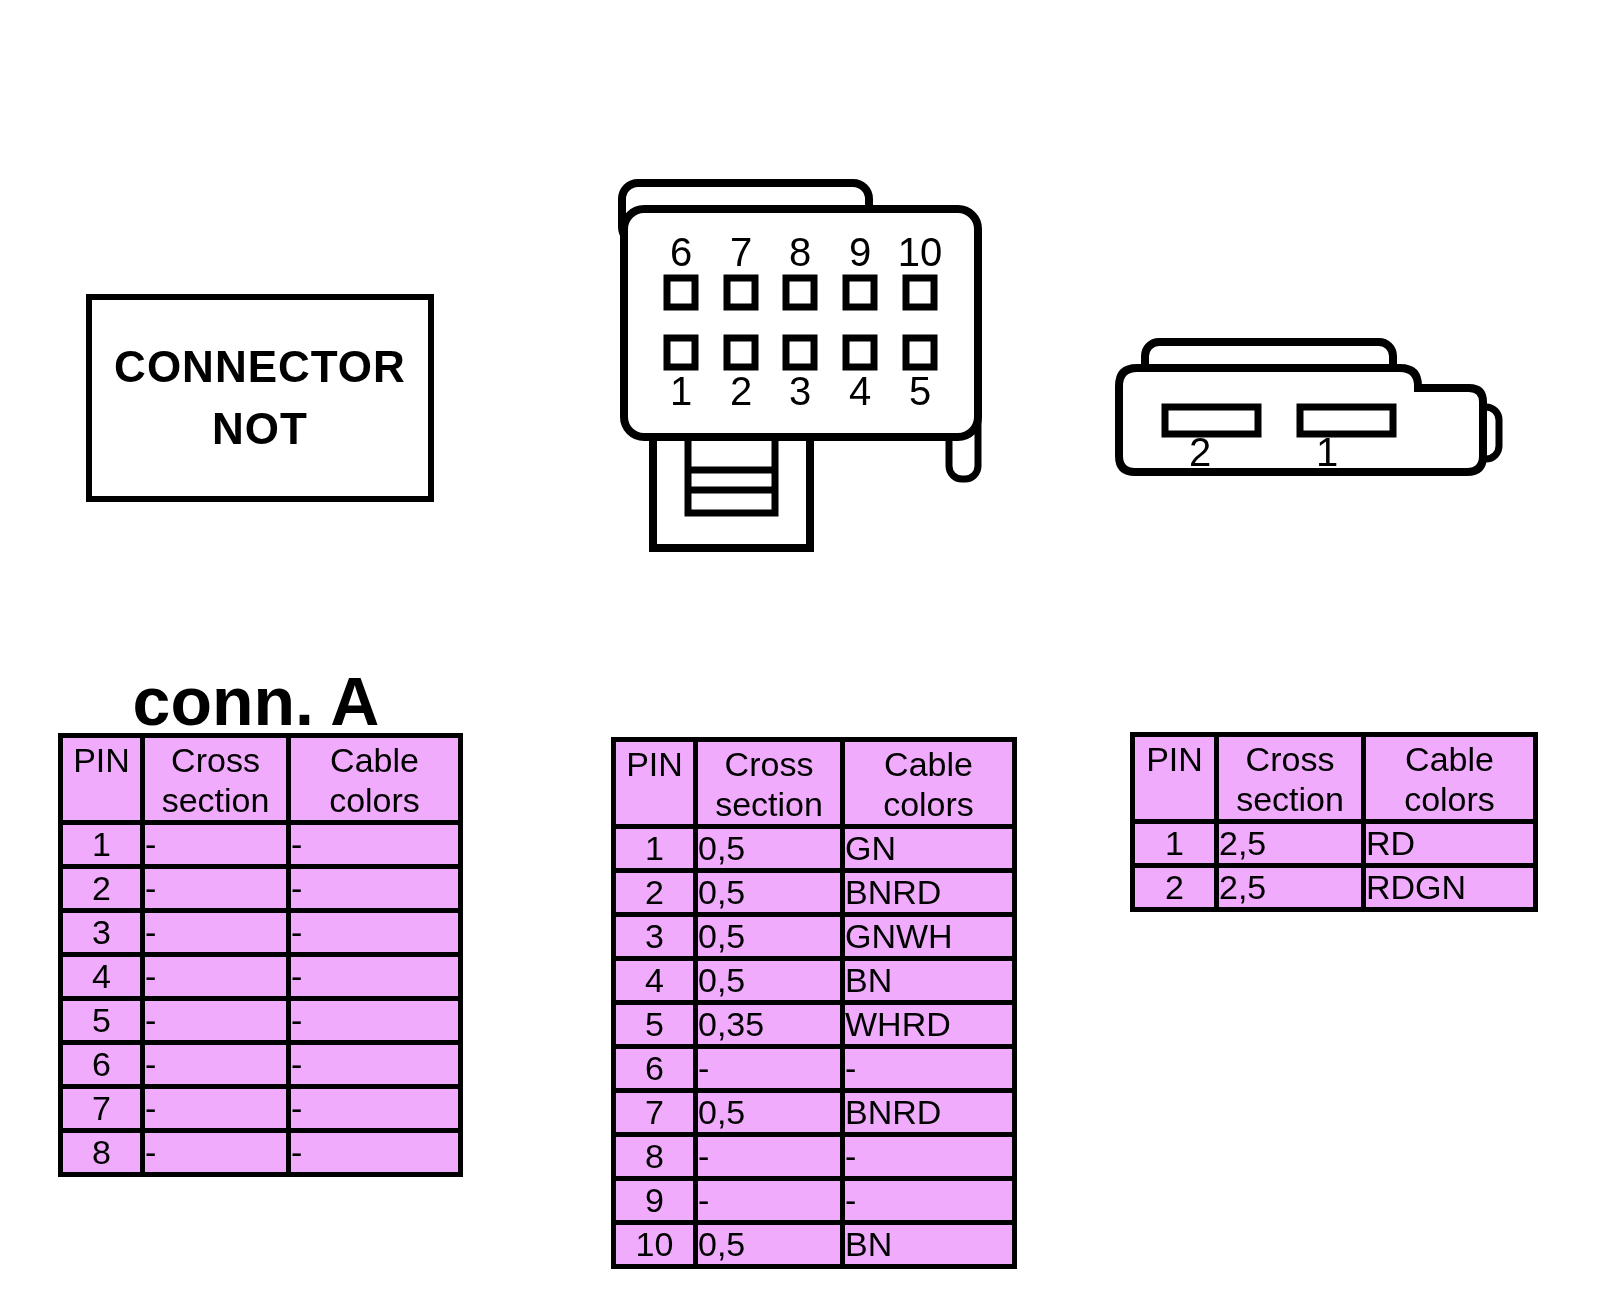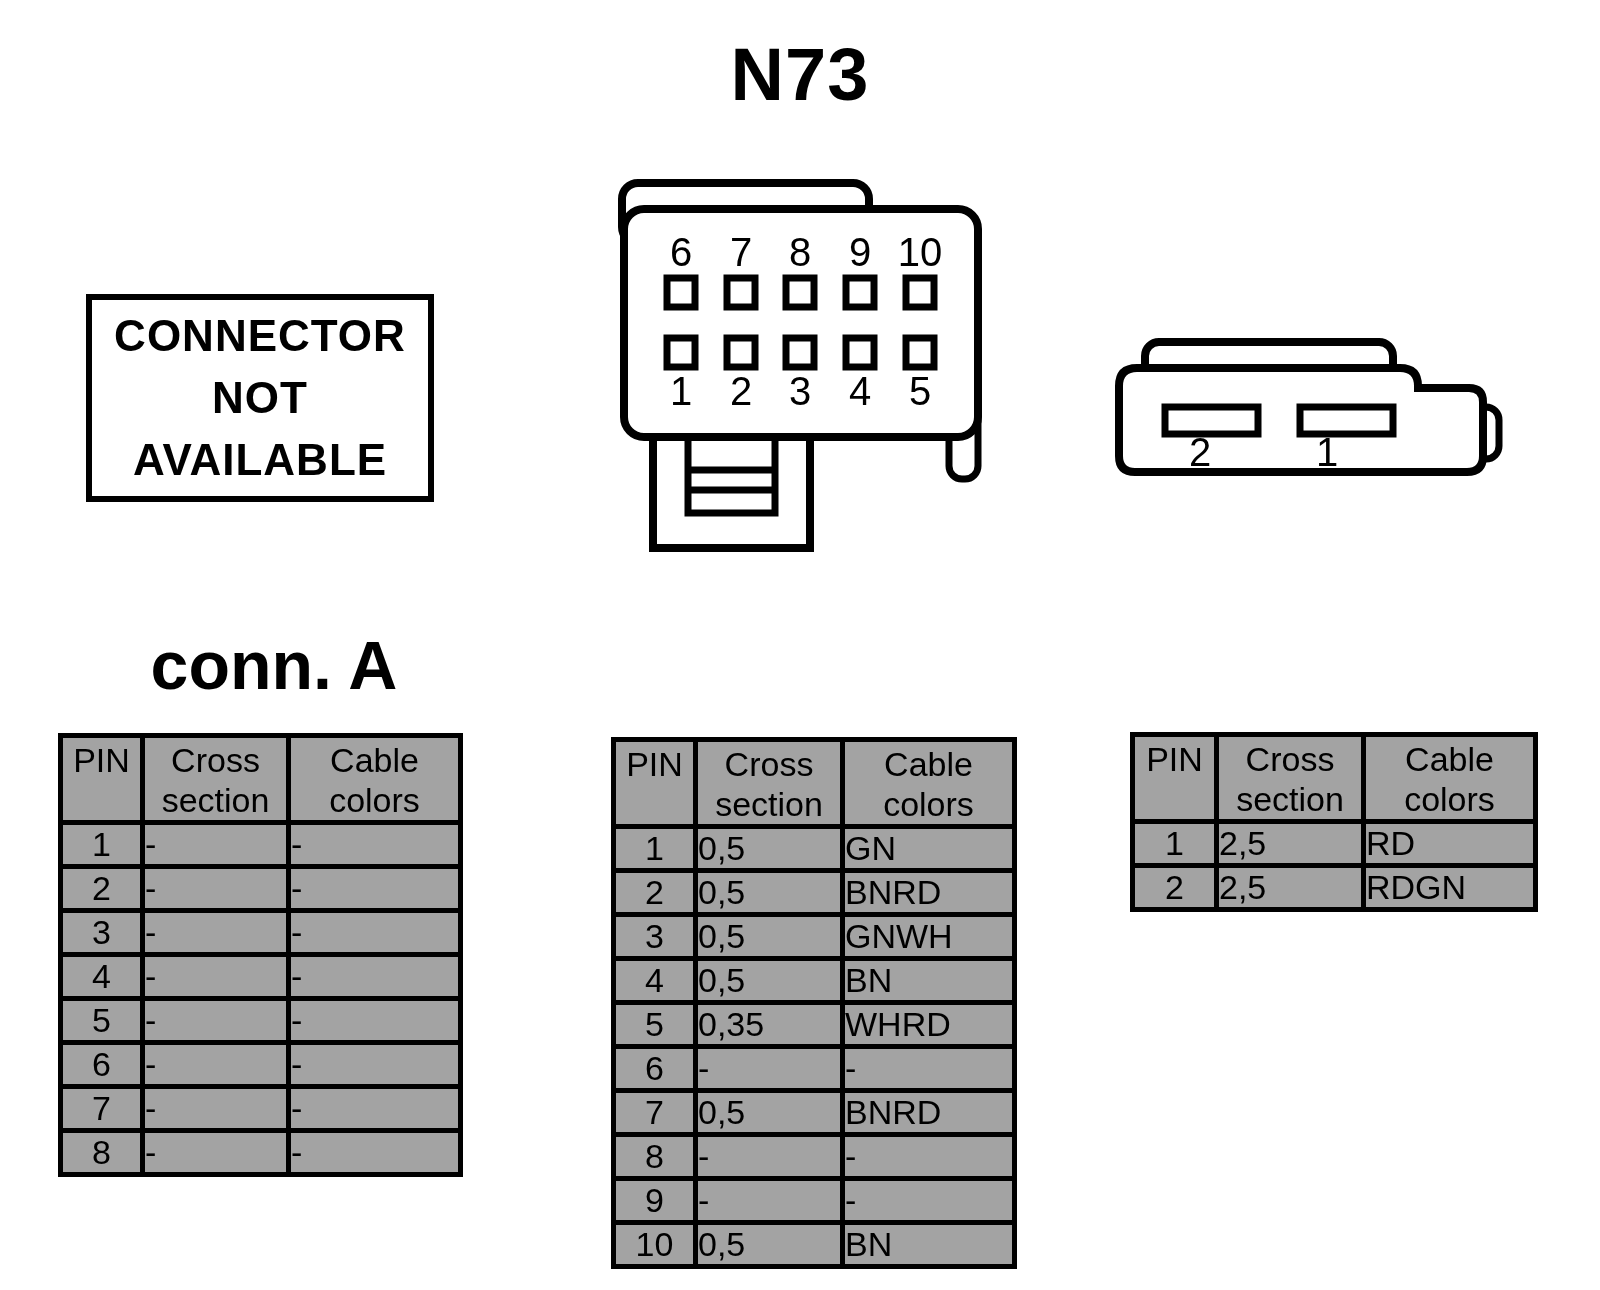--- a/index.html
+++ b/index.html
@@ -15,21 +15,21 @@
     position:absolute;left:86px;top:294px;width:348px;height:208px;
     border:6px solid #000;box-sizing:border-box;
     display:flex;flex-direction:column;justify-content:center;align-items:center;
     text-align:center;font-size:44px;font-weight:bold;line-height:62px;letter-spacing:1px;
   }
   .conn-title{
     position:absolute;top:626px;font-size:68px;font-weight:bold;text-align:center;white-space:nowrap;
   }
   table.pinout{
     position:absolute;border-collapse:collapse;table-layout:fixed;
-    font-size:34px;background:#a3a3a3;
+    font-size:34px;background:#f0abfc;
   }
   table.pinout th, table.pinout td{
     border:5px solid #000;overflow:hidden;
   }
   table.pinout th{
     font-weight:normal;text-align:center;vertical-align:top;
     line-height:40px;height:80px;padding:2px 4px 0 4px;
   }
   table.pinout td{
     vertical-align:middle;padding:0;
@@ -39,26 +39,24 @@
   .tblA td{height:35px;}
   .tblB td{height:36px;}
   .tblC td{height:38px;}
   svg text{font-family:"Liberation Sans", sans-serif;}
 </style>
 </head>
 <body>
 
 <div class="canvas">
 
-  <div class="main-title">N73</div>
 
   <div class="na-box">
     <div>CONNECTOR</div>
     <div>NOT</div>
-    <div>AVAILABLE</div>
   </div>
 
   <svg style="position:absolute;left:600px;top:170px;" width="400" height="390" viewBox="600 170 400 390">
     <g fill="#ffffff" stroke="#000000">
       <rect x="622" y="183" width="247" height="60" rx="16" stroke-width="8"></rect>
       <rect x="949" y="400" width="29" height="79" rx="13" stroke-width="7"></rect>
       <rect x="653" y="400" width="157" height="148" stroke-width="8"></rect>
       <rect x="688" y="400" width="87" height="113" stroke-width="7"></rect>
       <line x1="688" y1="470" x2="775" y2="470" stroke-width="7"></line>
       <line x1="688" y1="490" x2="775" y2="490" stroke-width="7"></line>
@@ -97,21 +95,21 @@
       <path stroke-width="8" d="M 1137 368 L 1400 368 Q 1418 368 1418 386 L 1418 388 L 1469 388 Q 1483 388 1483 402 L 1483 456 Q 1483 472 1467 472 L 1135 472 Q 1119 472 1119 456 L 1119 386 Q 1119 368 1137 368 Z"></path>
       <rect x="1165" y="407" width="93" height="27" stroke-width="7"></rect>
       <rect x="1300" y="407" width="93" height="27" stroke-width="7"></rect>
     </g>
     <g fill="#000000" stroke="none" font-size="40" text-anchor="middle">
       <text x="1200" y="466">2</text>
       <text x="1327" y="466">1</text>
     </g>
   </svg>
 
-  <div class="conn-title" style="left:74px;width:400px;">conn. A</div>
+  <div class="conn-title" style="left:56px;width:400px;margin-top:36px;">conn. A</div>
 
   <table class="pinout tblA" style="left:58px;top:733px;">
     <colgroup>
         <col style="width:82px">
         <col style="width:146px">
         <col style="width:172px">
       </colgroup>
     <thead>
       <tr>
         <th>PIN</th>

